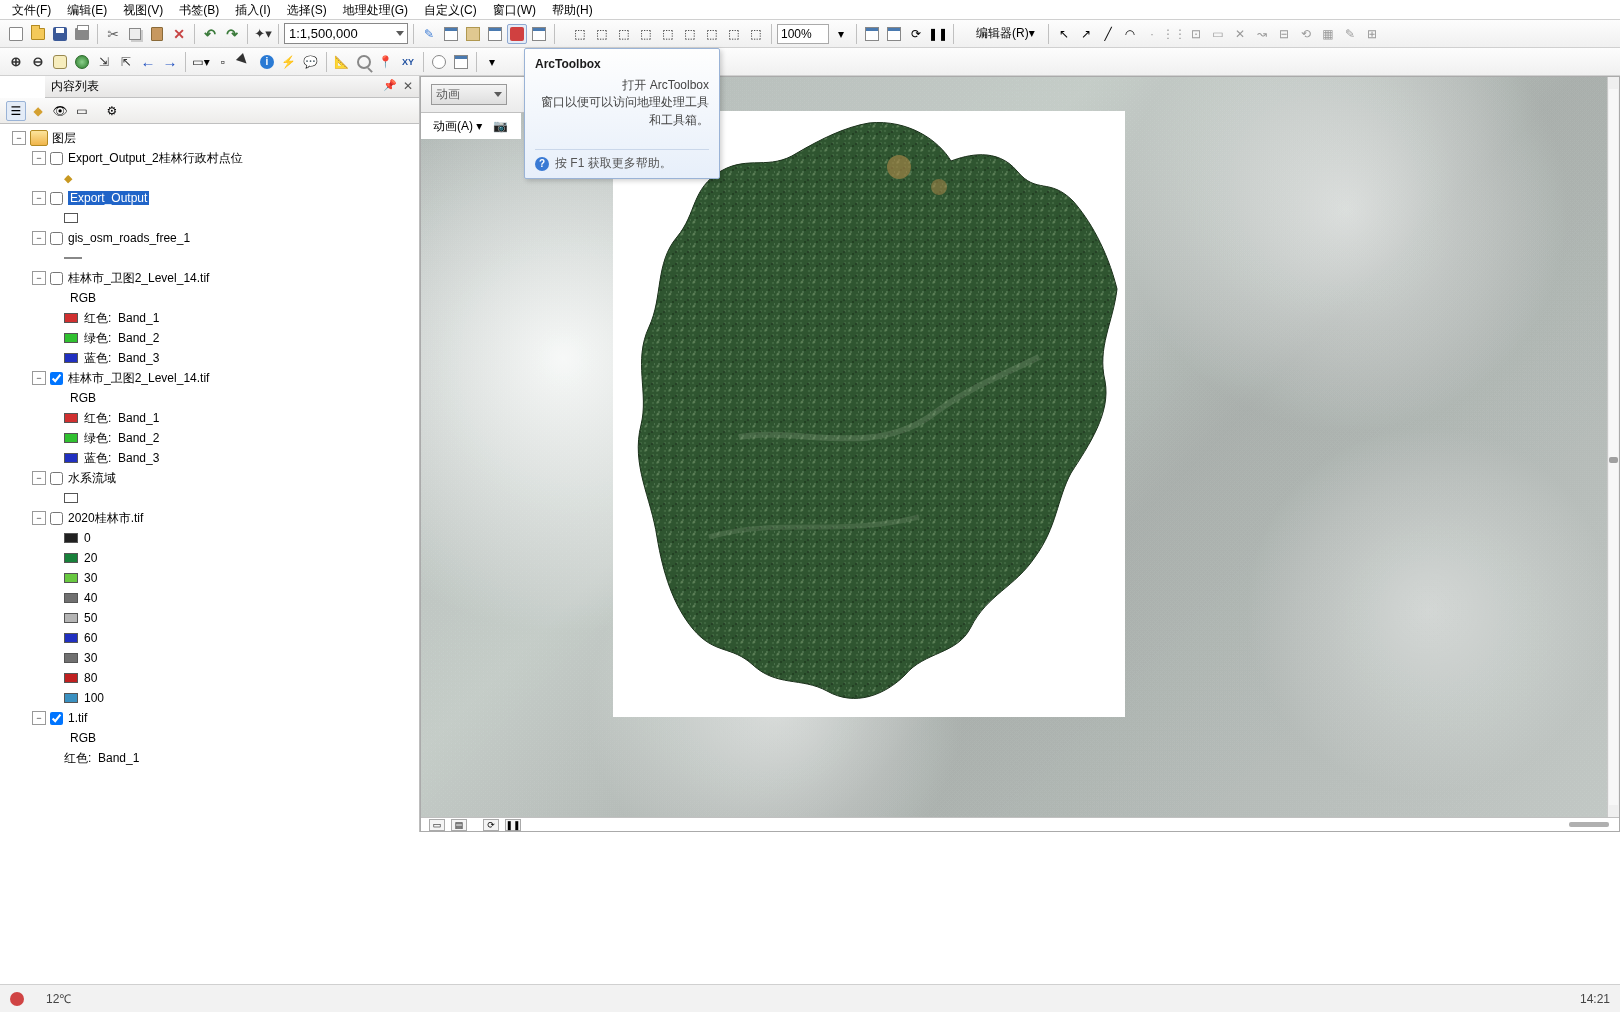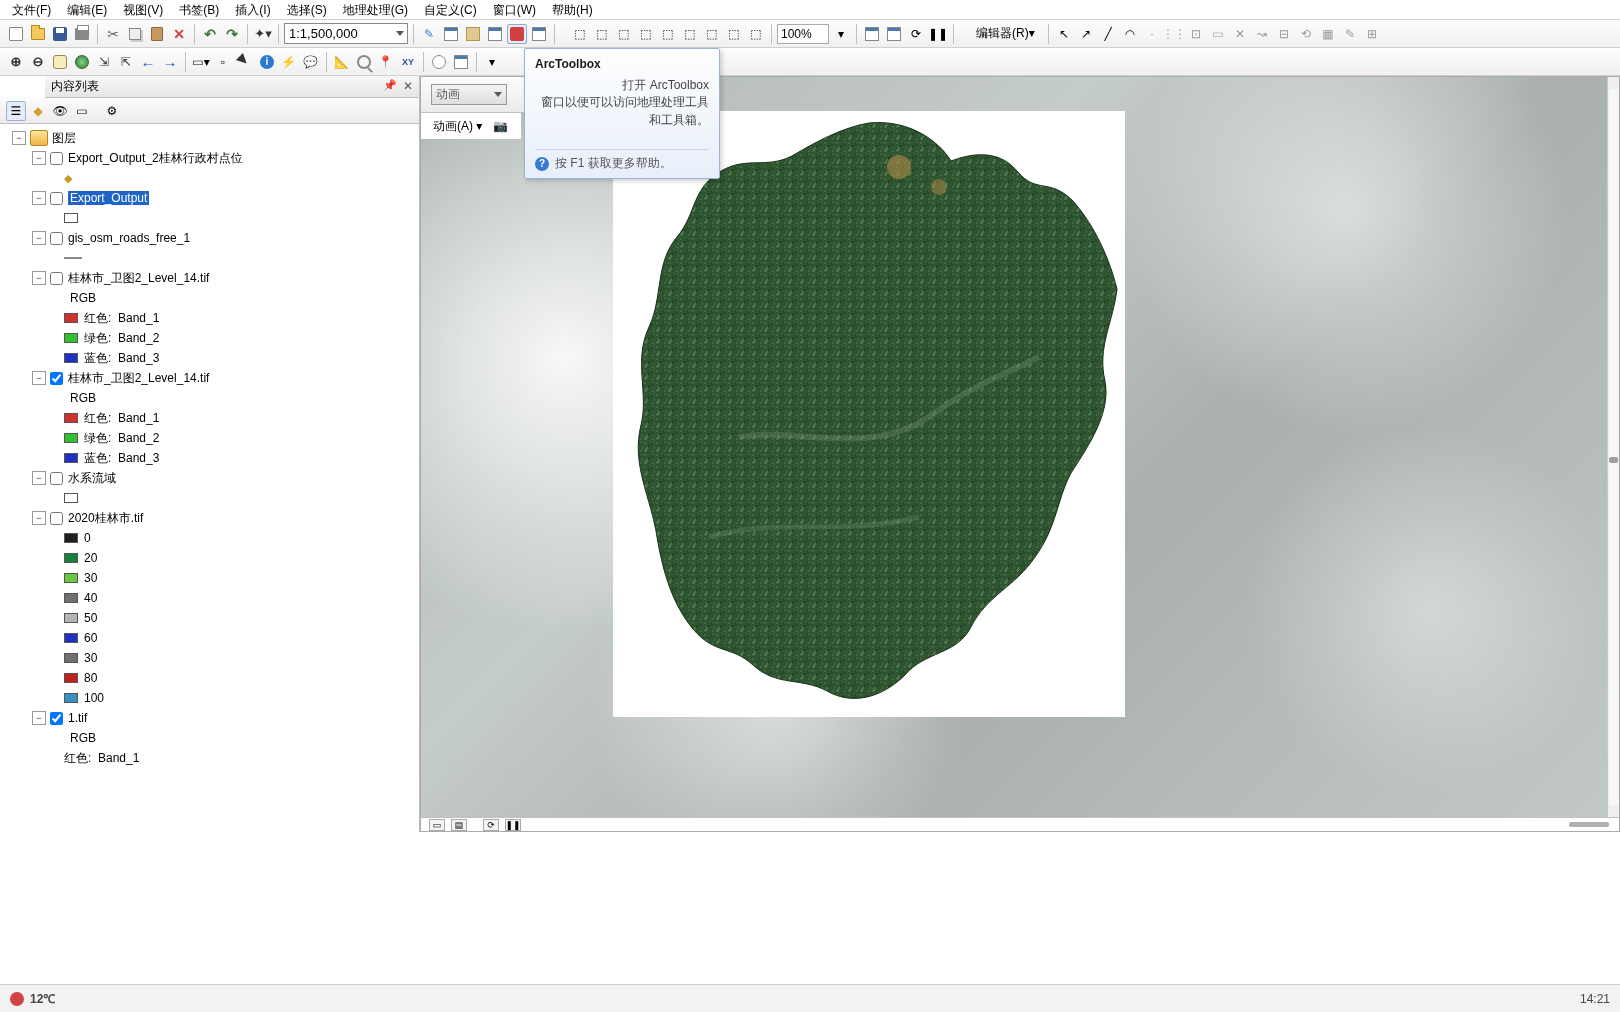--- a/index.html
+++ b/index.html
@@ -96,21 +96,21 @@
 
 
 .map-bottom { position: absolute; left: 0; right: 0; bottom: 0; height: 14px; background: #fff; border-top: 1px solid #c0c0c0; display: flex; align-items: center; gap: 6px; padding-left: 8px; }
 .map-bottom .mb-btn { width: 16px; height: 12px; border: 1px solid #aaa; background: #f4f4f4; font-size: 9px; display:flex; align-items:center; justify-content:center; }
 .map-vscroll { position:absolute; top:0; right:0; width:12px; bottom:14px; background:#efefef; border-left:1px solid #c8c8c8; }
 .map-vscroll .track { position:absolute; top:12px; bottom:12px; left:1px; right:1px; background:#f7f7f7; }
 .map-vscroll .thumb { position:absolute; top:380px; left:1px; right:1px; height:6px; background:#a0a0a0; border-radius:2px; }
 
 
 .statusbar { position: absolute; bottom: 0; left: 0; right: 0; height: 28px; background: #f2f2f2; border-top: 1px solid #d0d0d0; display: flex; align-items: center; padding: 0 10px; font-size: 12px; color: #444; justify-content: space-between; }
-.statusbar .temp { display:flex; align-items:center; gap:6px;font-weight:bold; }
+.statusbar .temp { display:flex; align-items:center; gap:22px; }
 .statusbar .temp .dot { width:14px; height:14px; background:#d04444; border-radius:50%; }
 .statusbar .clock { font-size: 12px; color: #444; }
 
 ::-webkit-scrollbar{width:12px}
 ::-webkit-scrollbar-track{background:#f0f0f0}
 ::-webkit-scrollbar-thumb{background:#c2c2c2;border:1px solid #a8a8a8}
 </style>
 </head>
 <body>
 

